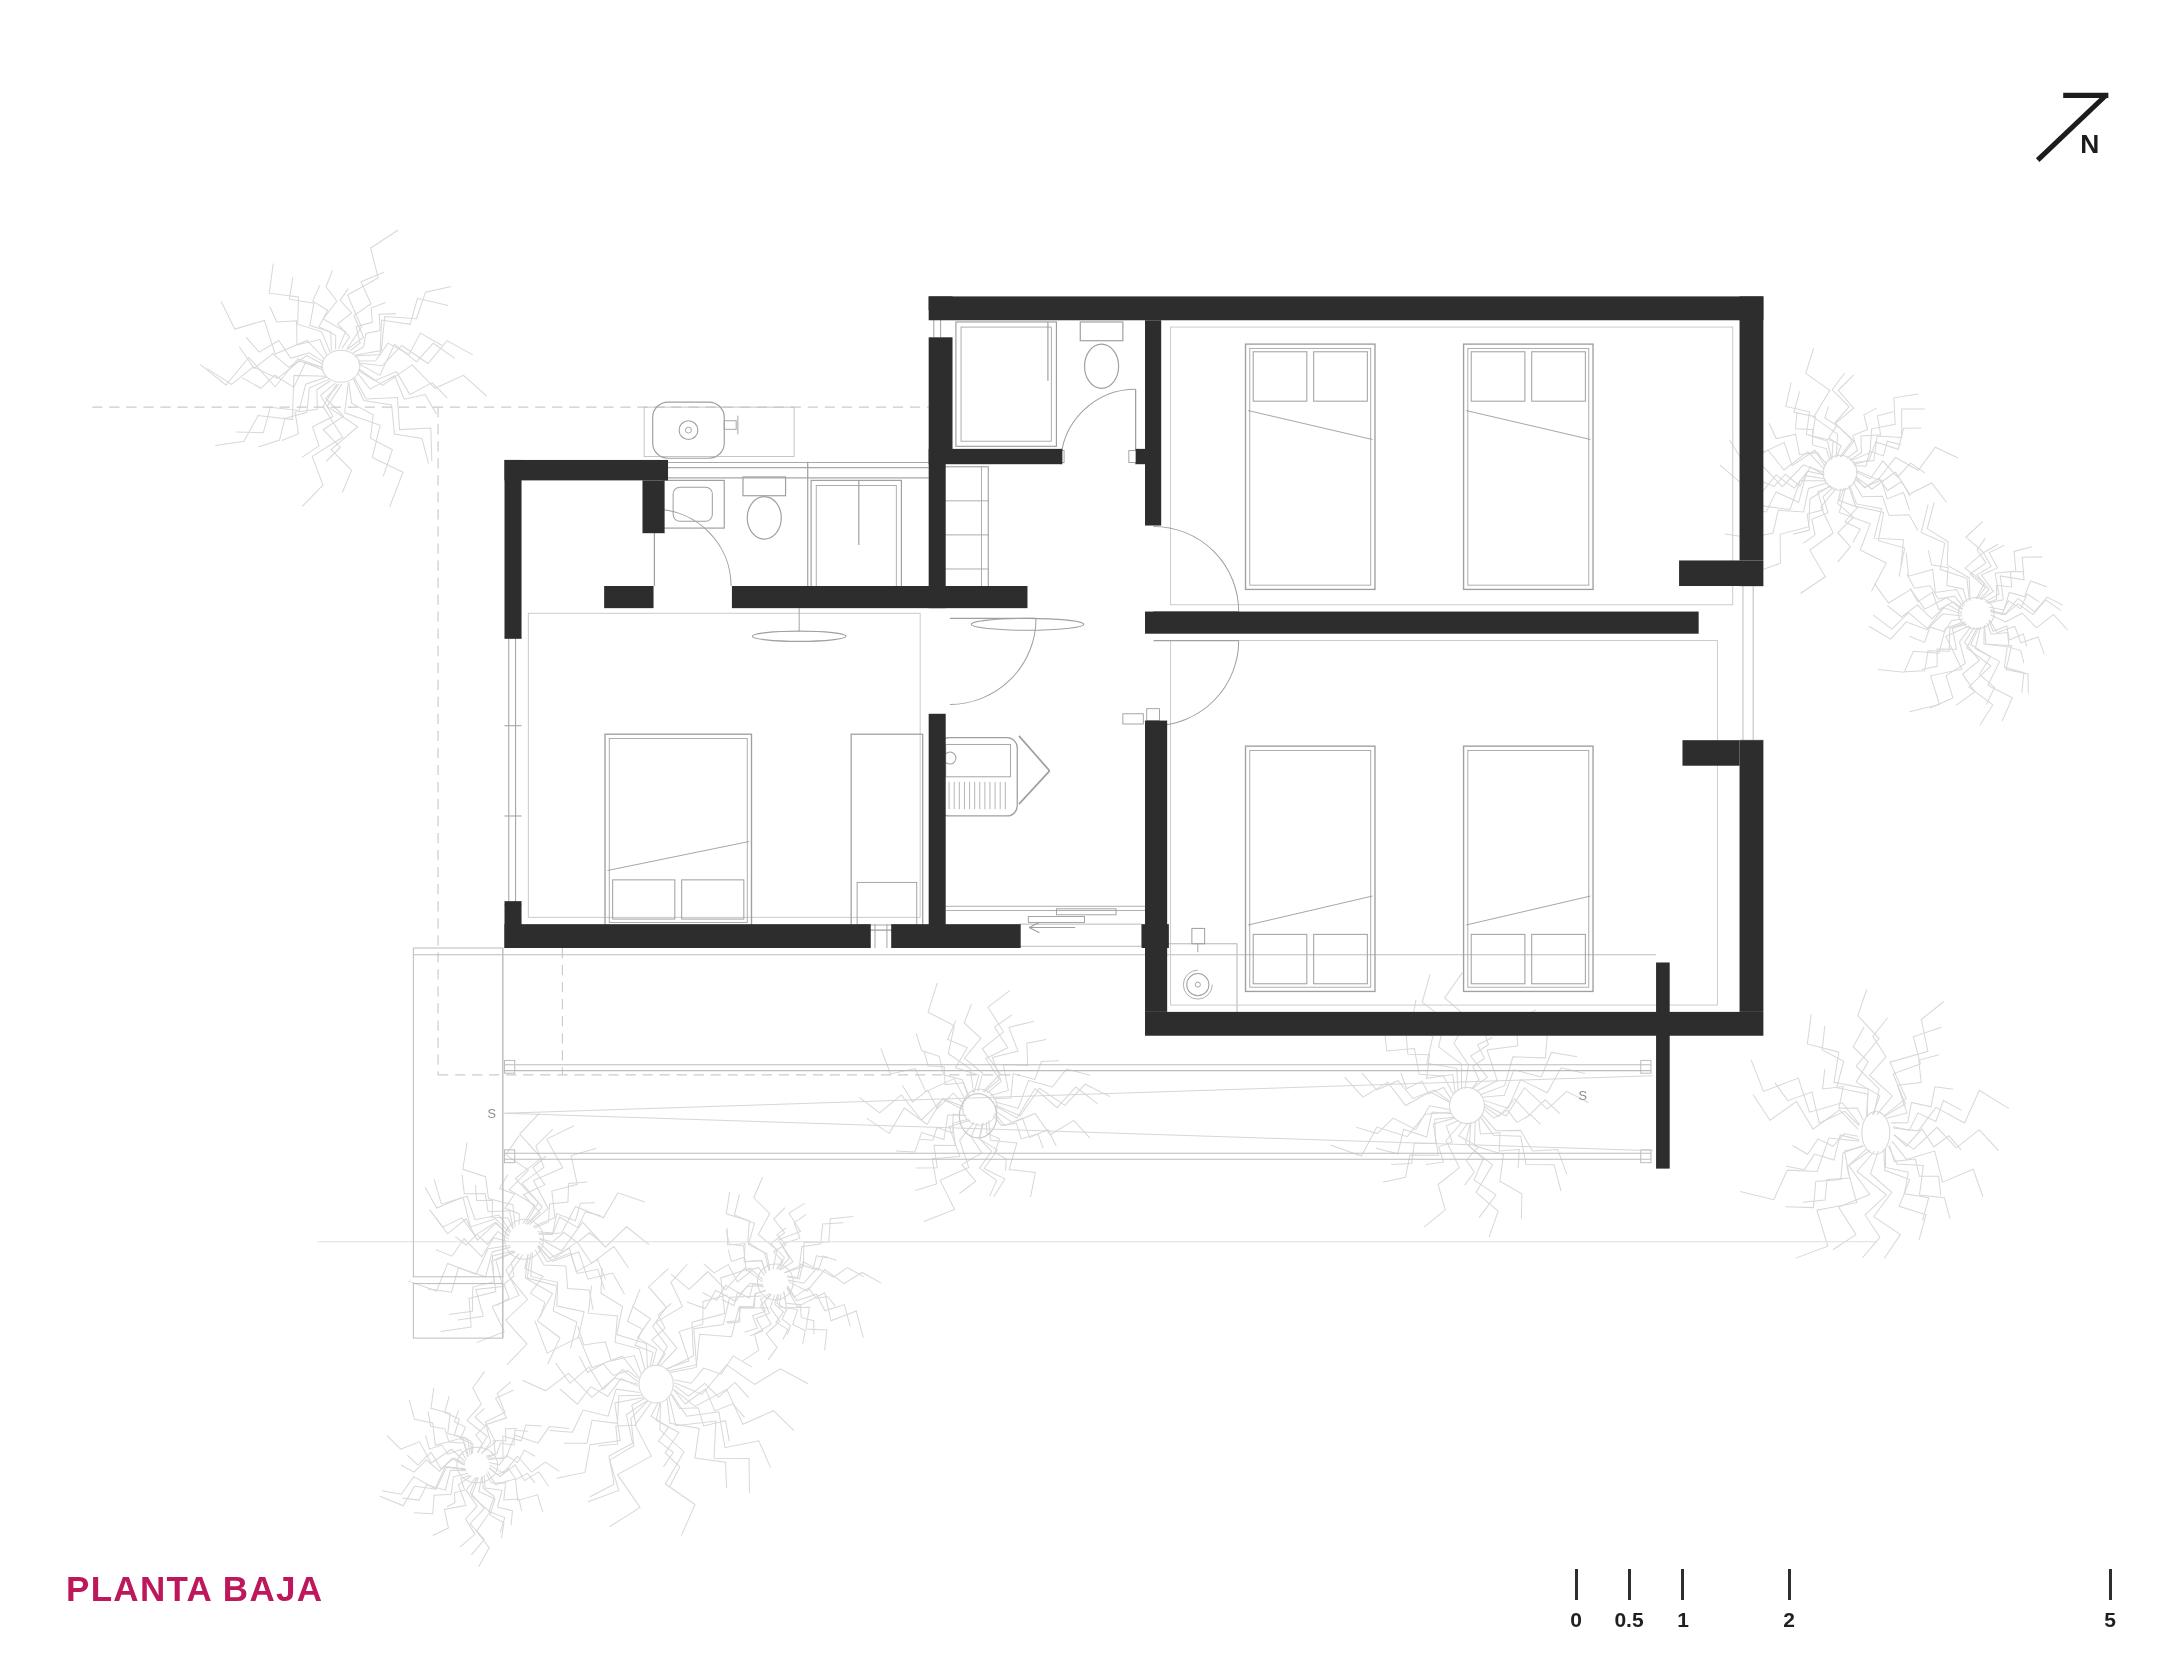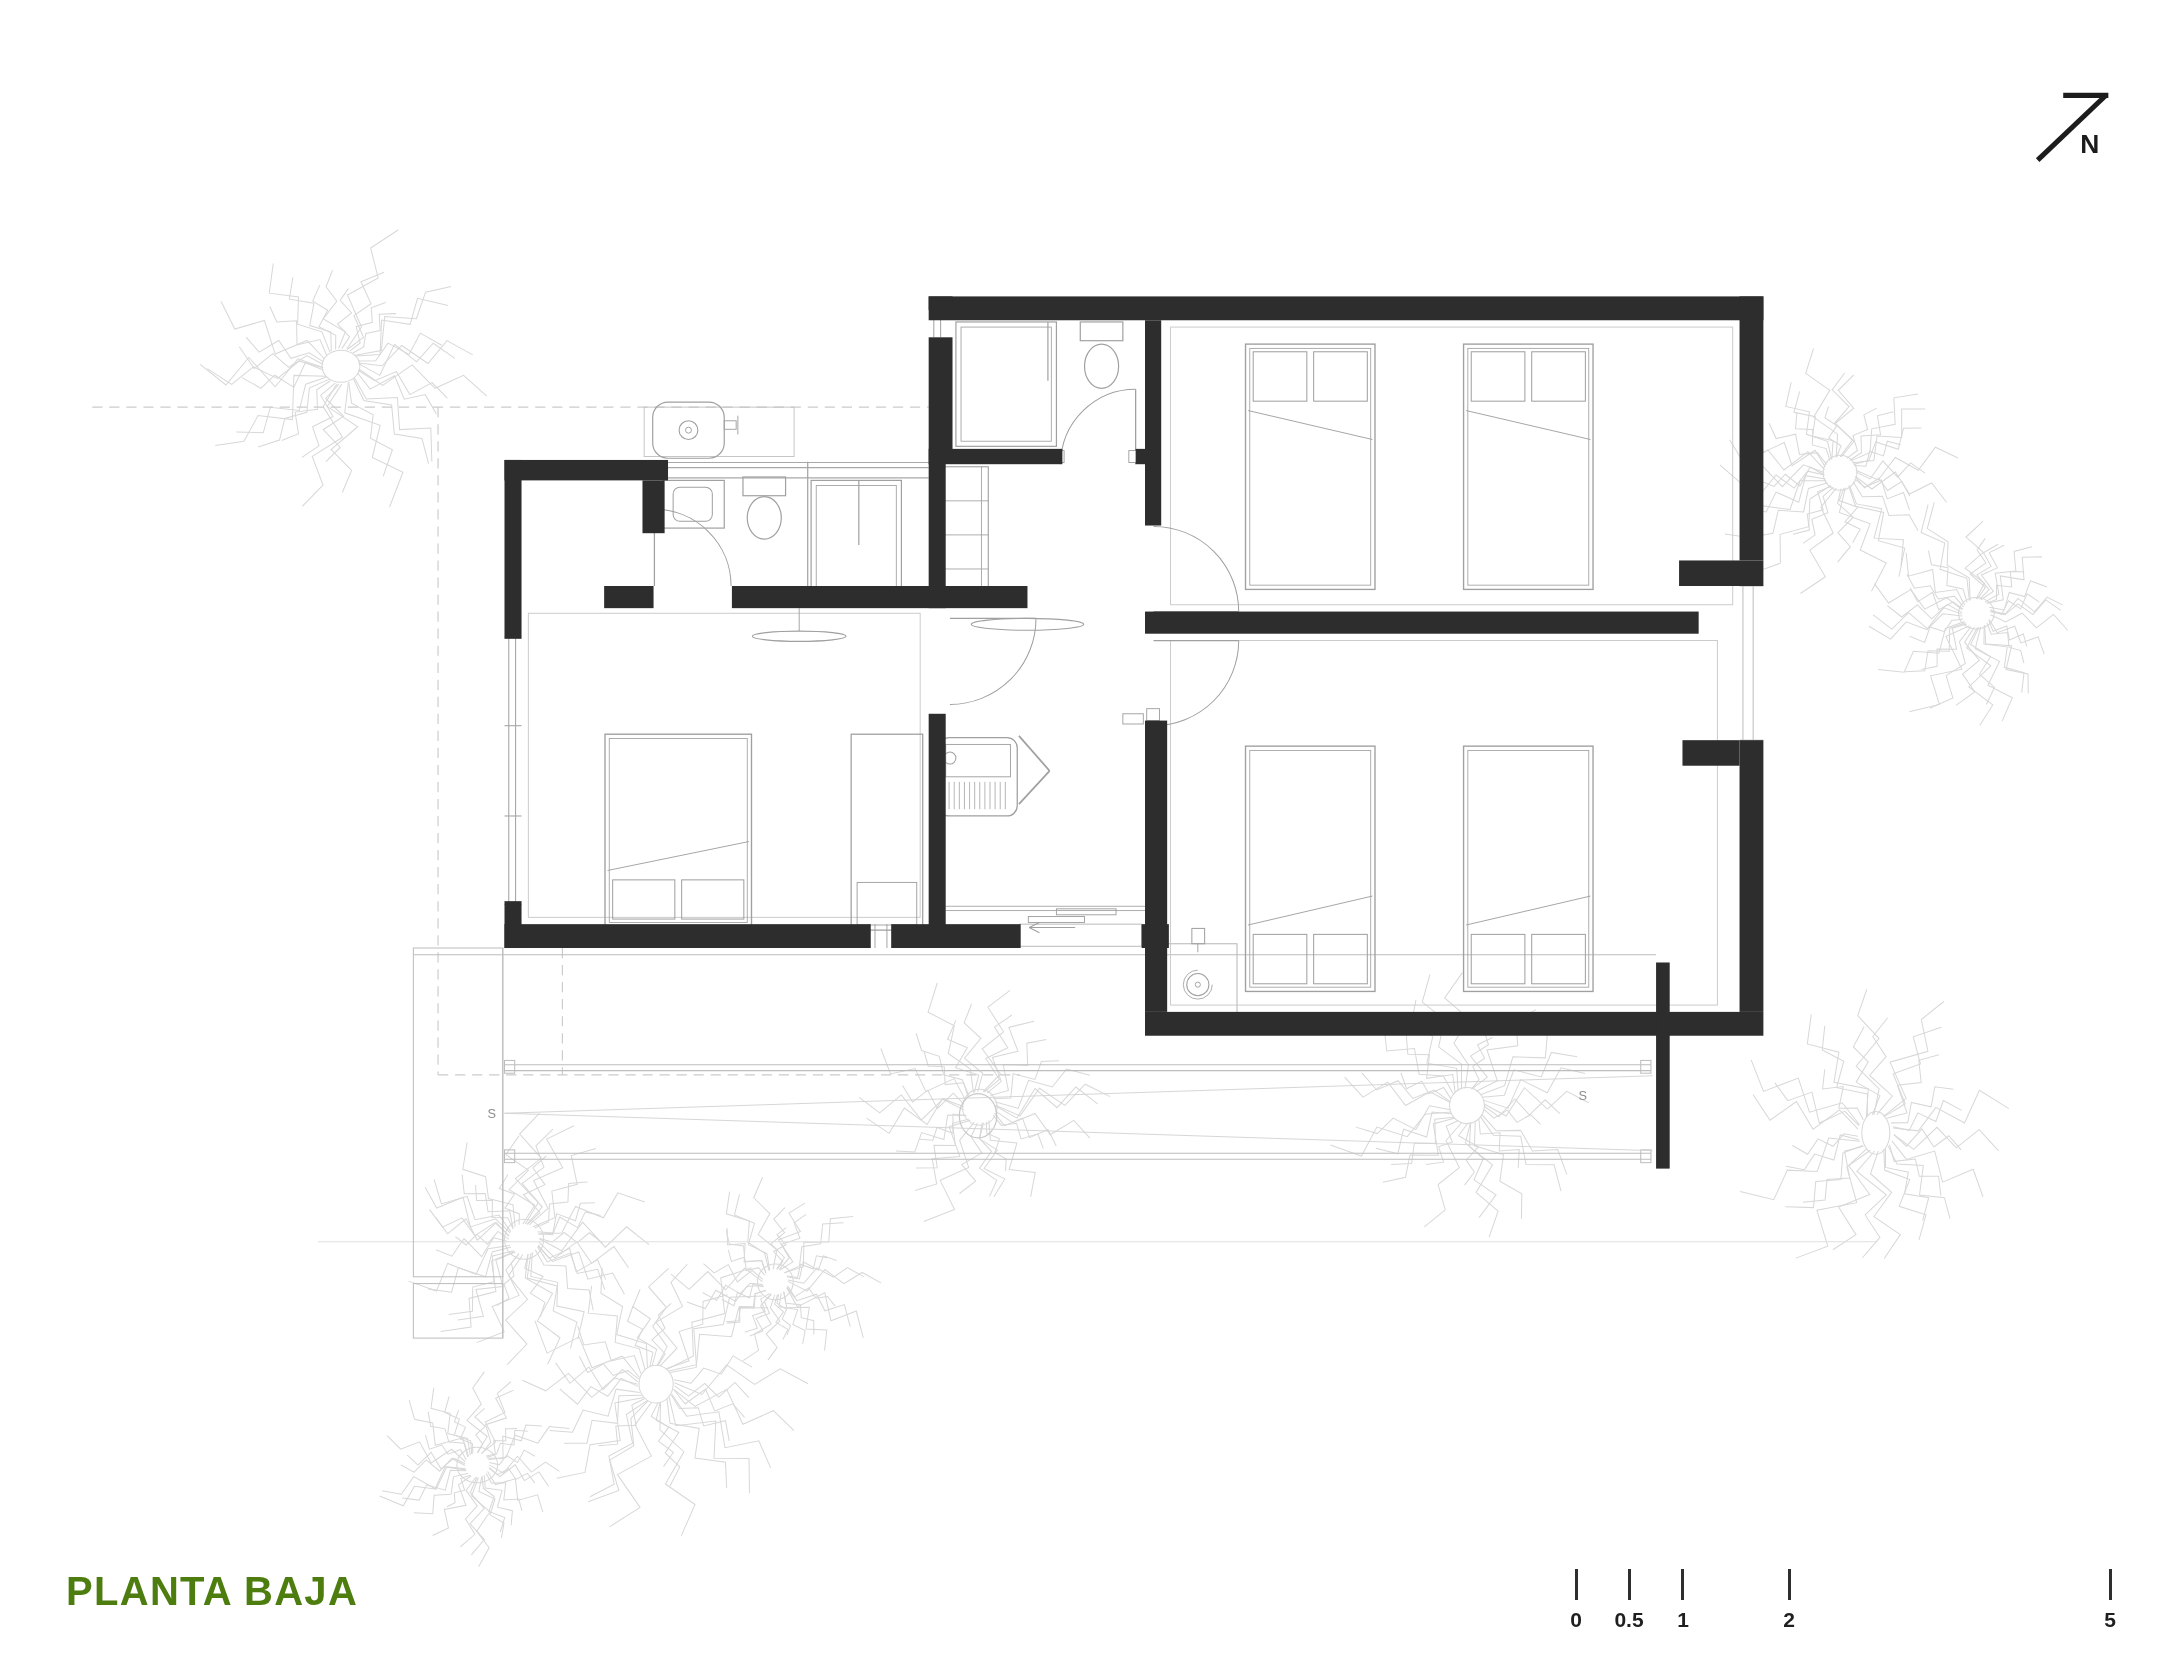--- a/index.html
+++ b/index.html
@@ -1,20 +1,20 @@
 <!DOCTYPE html>
 <html style="font-size:13.6px"><head>
 <meta charset="utf-8">
 <style>
   html,body{margin:0;padding:0;background:#fff}
   .sheet{position:relative;width:2181px;height:1672px;background:#ffffff;overflow:hidden;
          font-family:"Liberation Sans",sans-serif}
   #plan{position:absolute;left:0;top:0;width:2181px;height:1672px}
-  .title{position:absolute;left:66px;top:1569px;font-size:40px;font-weight:bold;
-         letter-spacing:1.3px;color:#4d7c0f;white-space:nowrap}
+  .title{position:absolute;left:66px;top:1569px;font-size:35px;font-weight:bold;
+         letter-spacing:1.3px;color:#be185d;white-space:nowrap}
   .scalebar{position:absolute;left:0;top:0;width:100%;height:100%;pointer-events:none}
   .tick-line{position:absolute;width:2.6px;height:31px;top:1569px;background:#2e2e2e}
   .tick-label{position:absolute;top:1608px;transform:translateX(-50%);
               font-size:21px;font-weight:bold;color:#1f1f1f;white-space:nowrap}
   .slabel{font:15px "Liberation Sans",sans-serif;fill:#8d8d8d}
   .nlabel{font:bold 31px "Liberation Sans",sans-serif;fill:#1c1c1c}
 </style>
 </head>
 <body>
 

